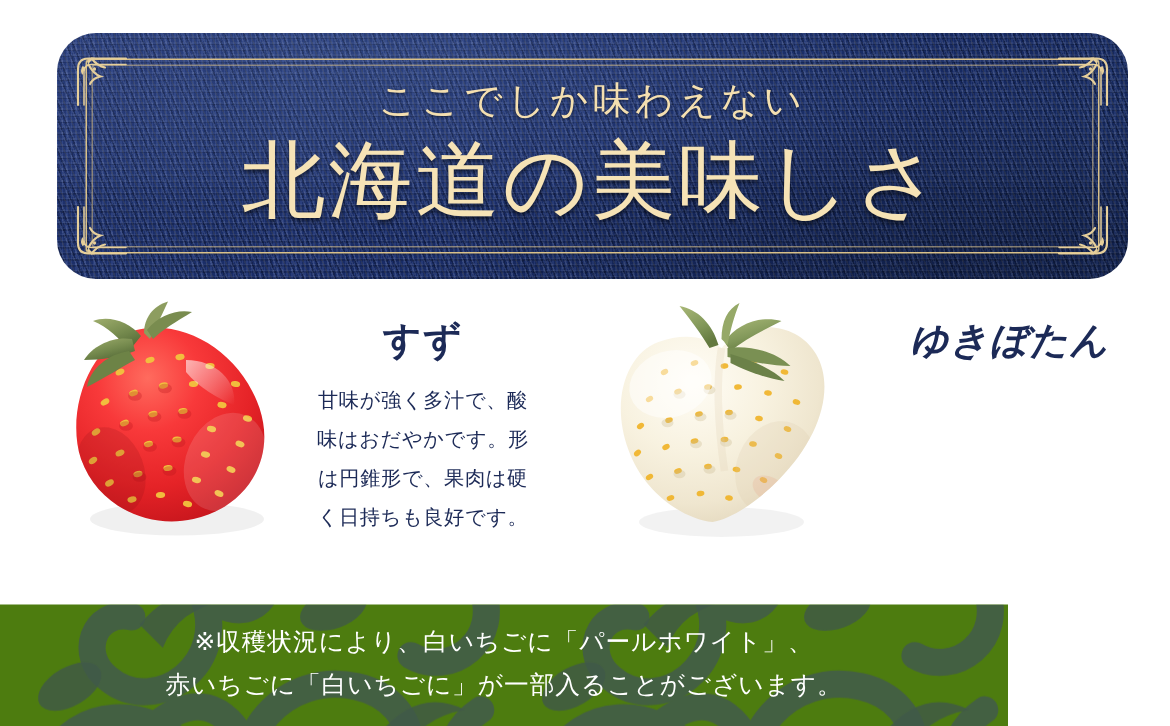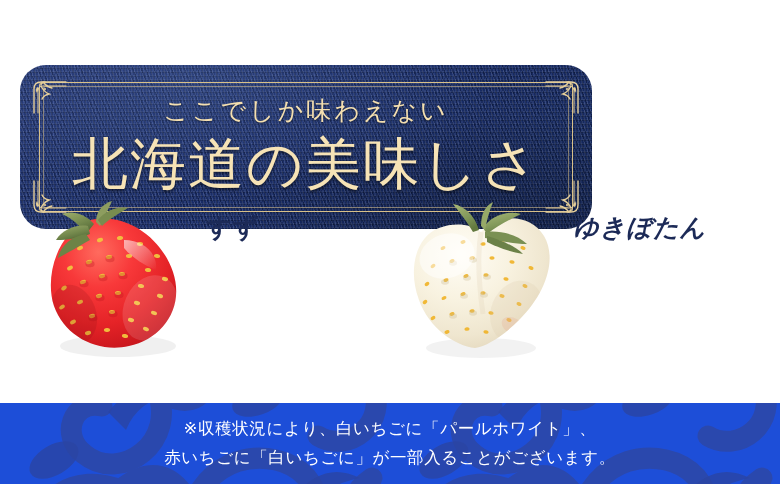--- a/index.html
+++ b/index.html
@@ -11,25 +11,24 @@
     height: 484px;
     background: #ffffff;
     font-family: "Liberation Sans", "DejaVu Sans", sans-serif;
     overflow: hidden;
     position: relative;
   }
 
   
   .hero-wrap {
     position: absolute;
-    left: 20px;
+    left: 38px;
     top: 22px;
-    width: 572px;
+    width: 714px;
     height: 164px;
-    margin-top: 43px;
   }
   .hero-banner {
     position: absolute;
     inset: 0;
     border-radius: 26px;
     overflow: hidden;
     background-color: #1b3270;
     background-image:
       repeating-linear-gradient(68deg,
         rgba(255,255,255,0.085) 0px,
@@ -129,20 +128,21 @@
     position: absolute;
     left: 0;
     top: 196px;
     width: 780px;
     height: 200px;
     display: flex;
   }
   .card {
     display: flex;
     align-items: flex-start;
+    text-align: center;
   }
   .card-left  { width: 370px; padding-left: 28px; }
   .card-right { width: 390px; padding-left: 2px; font-style: italic; }
 
   .berry-figure {
     position: relative;
     flex: 0 0 auto;
     width: 172px;
     height: 170px;
   }
@@ -168,23 +168,23 @@
     line-height: 1.95;
     letter-spacing: 0.4px;
     margin: 0;
   }
 
   
   .footer-note {
     position: absolute;
     left: 0;
     top: 403px;
-    width: 780px;
+    width: 672px;
     height: 81px;
-    background-color: #1d4ed8;
+    background-color: #4d7c0f;
     overflow: hidden;
   }
   .damask {
     position: absolute;
     inset: 0;
     opacity: 0.55;
     pointer-events: none;
   }
   .damask svg { display: block; width: 100%; height: 100%; }
   .footer-inner {
@@ -372,20 +372,21 @@
           <path d="M60,30 C48,28 34,34 28,44 C40,44 52,42 62,38 Z" fill="url(#calyxG)"></path>
           <path d="M58,38 C44,40 32,50 30,62 C42,56 54,48 62,44 Z" fill="#6d8346"></path>
           <path d="M68,26 C68,16 74,8 84,5 C80,14 76,22 72,30 Z" fill="#8d9d5f"></path>
           <path d="M70,24 C78,14 90,10 100,12 C90,18 80,24 74,30 Z" fill="#798c4f"></path>
         </g>
       </svg>
     </div>
 
     <div class="card-body">
       <h3 class="variety-name">すず</h3>
+      <p class="variety-desc">甘味が強く多汁で、酸味はおだやかです。形は円錐形で、果肉は硬く日持ちも良好です。</p>
     </div>
   </div>
 
   <div class="card card-right">
     <div class="berry-figure">
       <svg viewBox="0 0 172 170">
         <defs>
           <radialGradient id="whiteBody" cx="35%" cy="28%" r="80%">
             <stop offset="0%" stop-color="#fffdf6"></stop>
             <stop offset="45%" stop-color="#f8f2e0"></stop>

